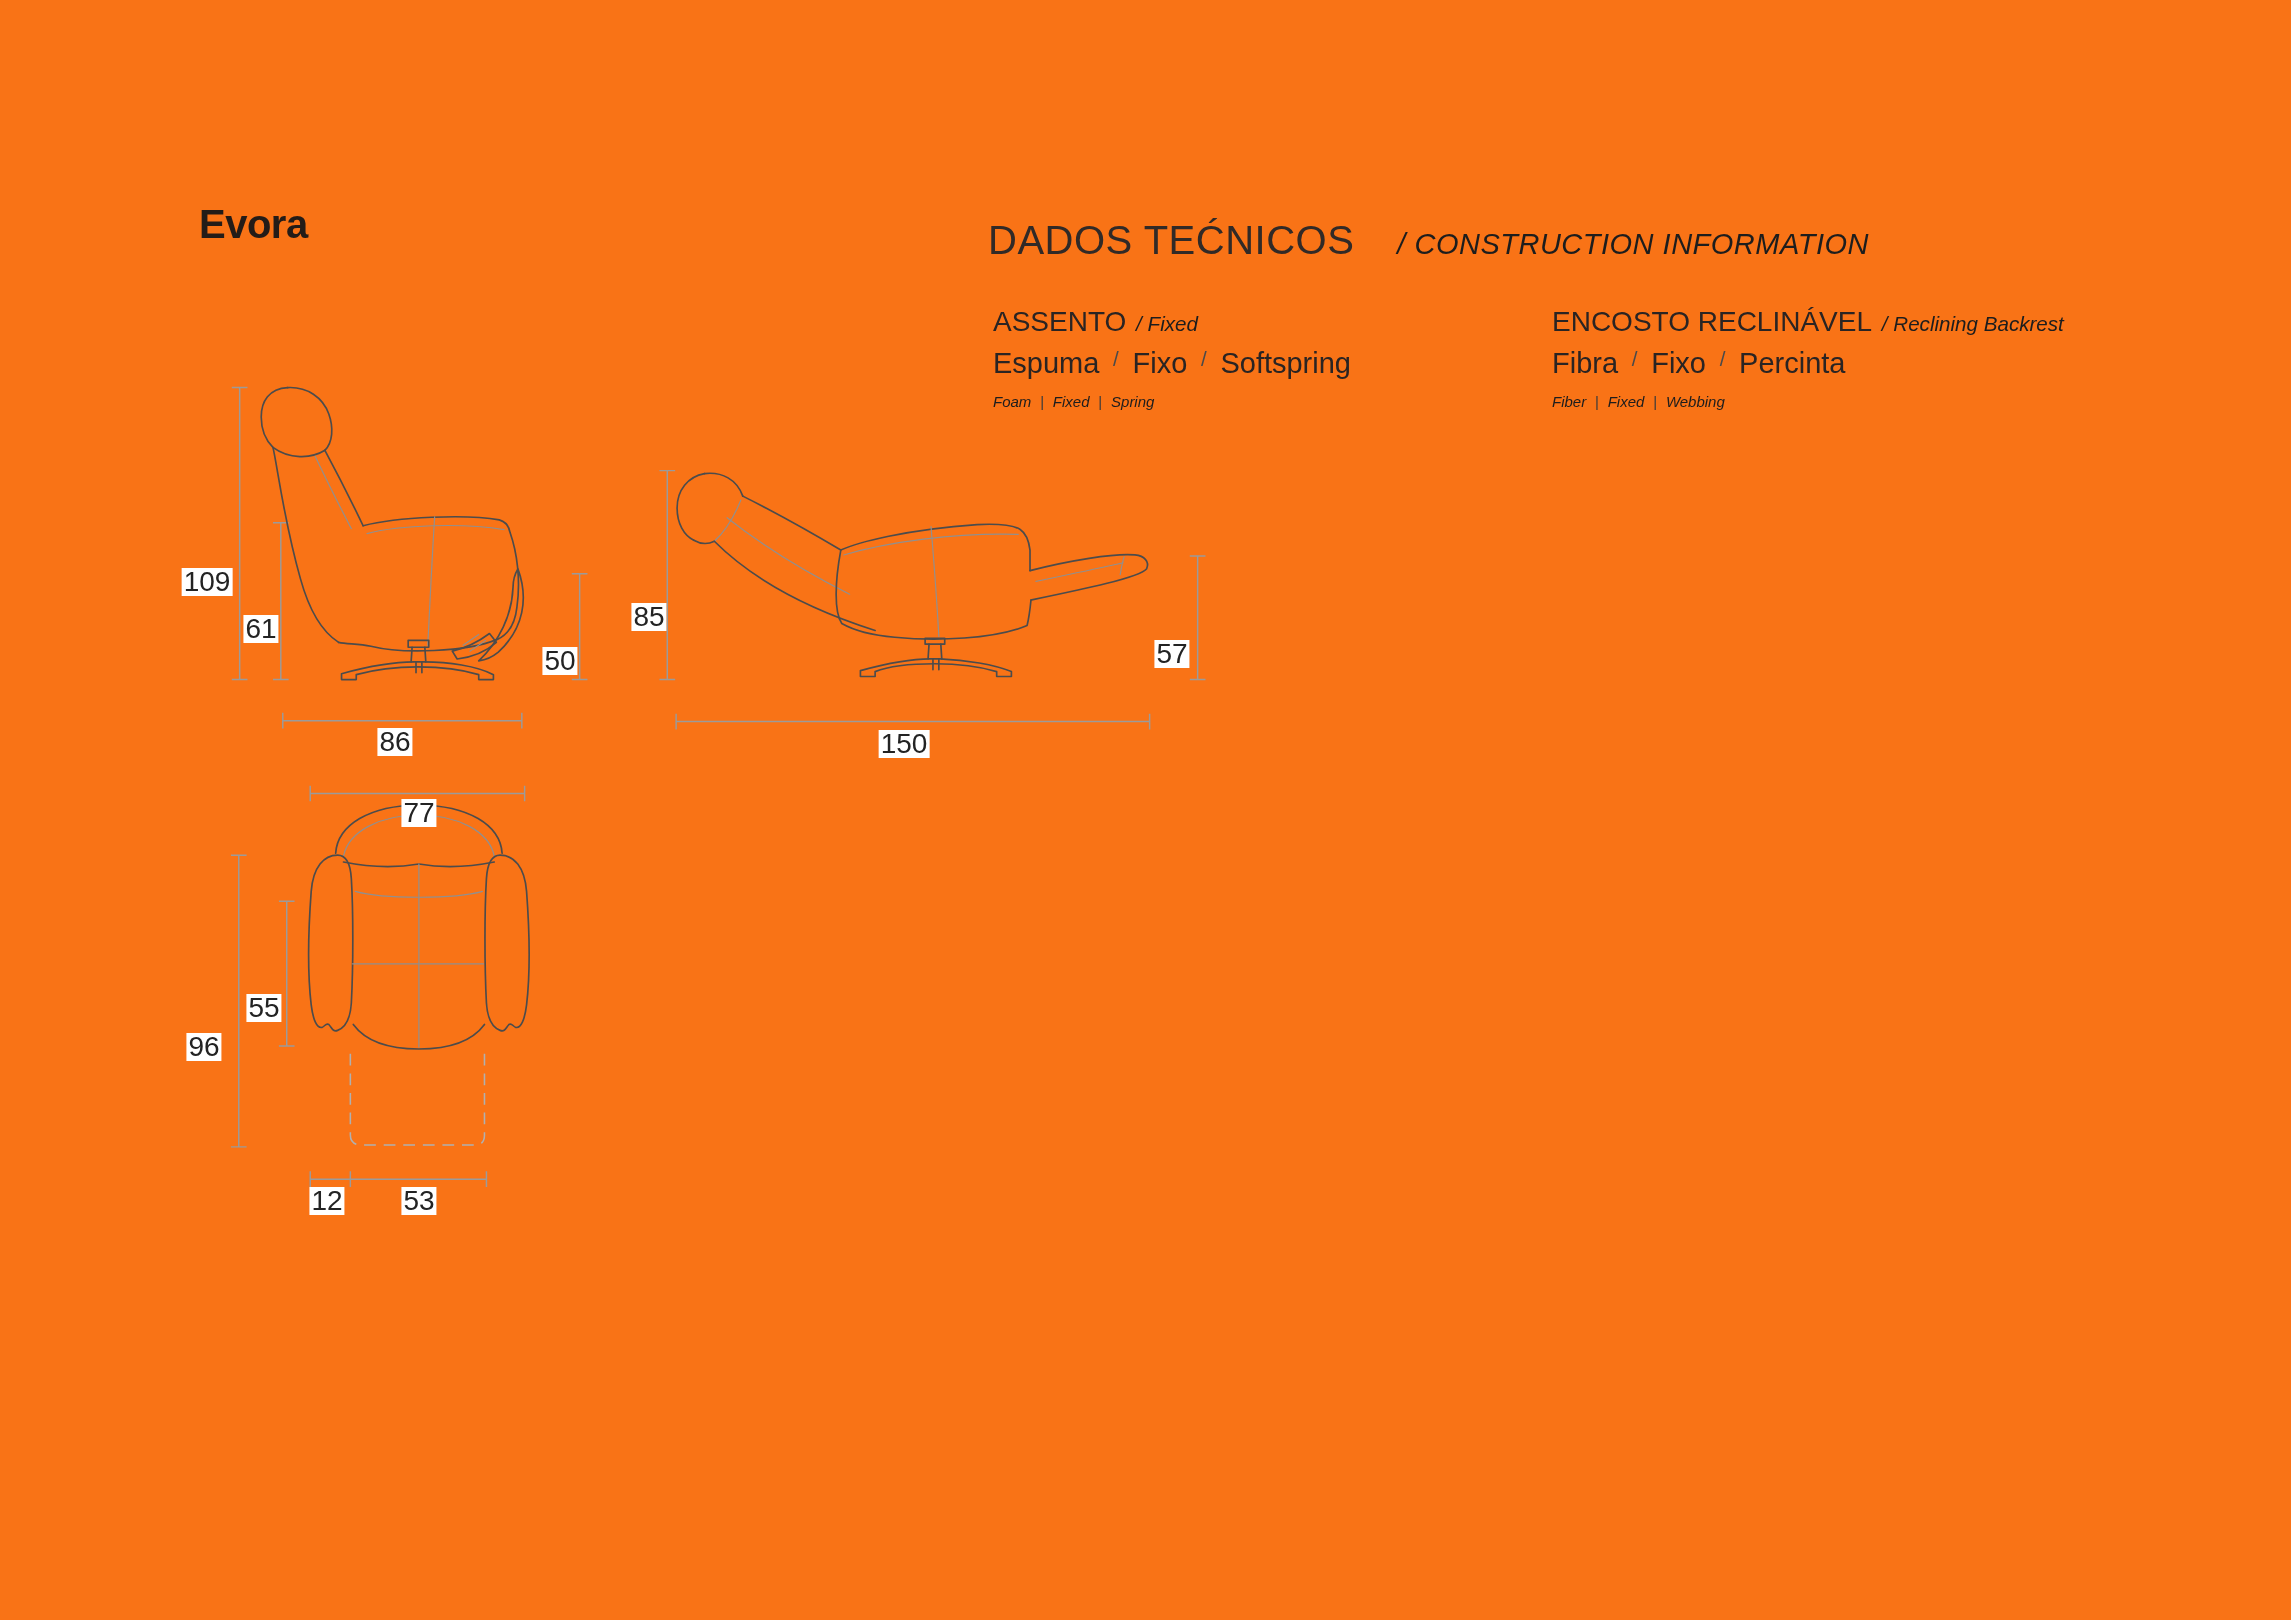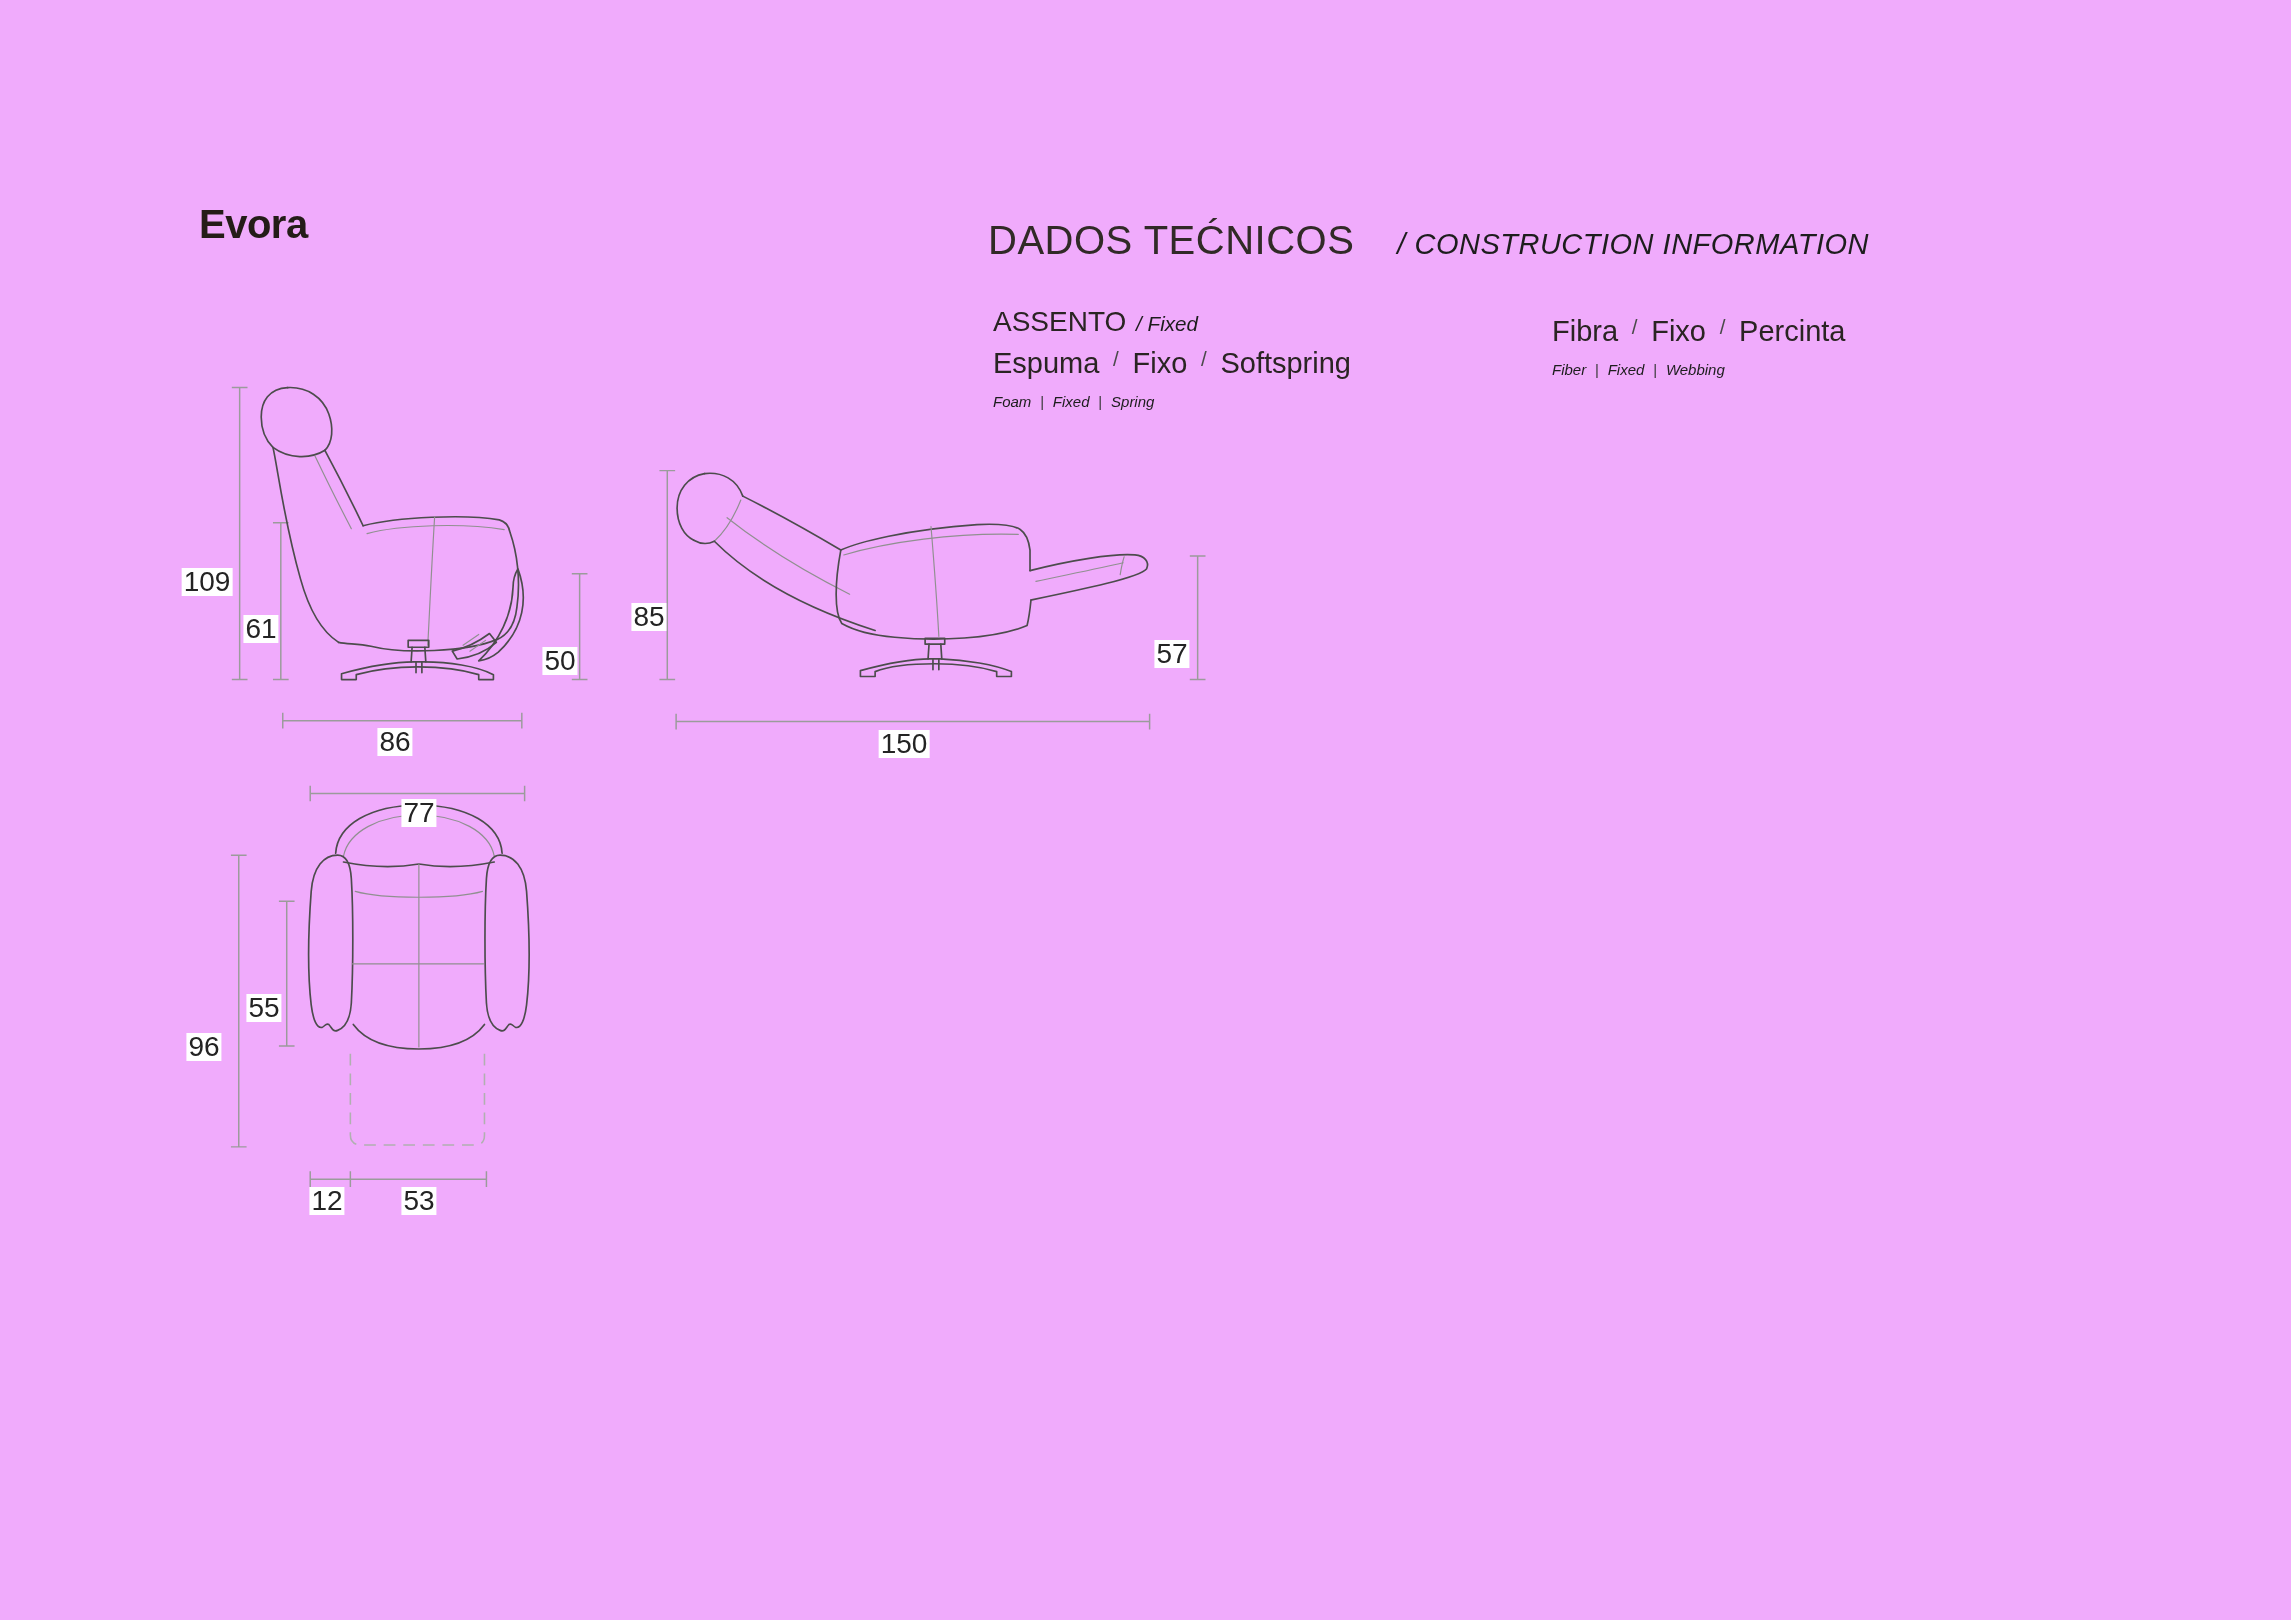--- a/index.html
+++ b/index.html
@@ -4,21 +4,21 @@
 <style>
   :root{
     --ink:#231f20;
     --line:#4c4c4c;
     --seam:#909090;
     --dim:#9b9b9b;
     --dash:#b0b0b0;
   }
   html,body{margin:0;padding:0;background:#fff;}
   #canvas{
-    position:relative;width:2292px;height:1620px;background:#f0abfc;overflow:hidden;
+    position:relative;width:2292px;height:1620px;background:#f97316;overflow:hidden;
     font-family:"Liberation Sans", sans-serif;color:var(--ink);
   }
   .abs{position:absolute;}
   .page-title{
     left:199px;top:202px;font-size:40px;font-weight:bold;letter-spacing:-0.5px;color:#241c18;
   }
   .tech-header{left:988px;top:218px;display:flex;align-items:baseline;gap:43px;}
   .tech-header .pt{font-size:40px;letter-spacing:0.5px;color:#312a27;}
   .tech-header .en{font-size:29px;font-style:italic;color:#1d1d1d;letter-spacing:0.5px;}
   .spec-col{width:549px;}
@@ -66,20 +66,24 @@
     <div class="spec-line3">
       <span>Foam</span>
       <span class="sep">|</span>
       <span>Fixed</span>
       <span class="sep">|</span>
       <span>Spring</span>
     </div>
   </div>
 
   <div class="abs spec-col" style="left:1552px;top:306px;">
+    <div class="spec-line1">
+      <span class="pt">ENCOSTO RECLINÁVEL</span>
+      <span class="en">/ Reclining Backrest</span>
+    </div>
     <div class="spec-line2">
       <span>Fibra</span>
       <span class="sep">/</span>
       <span>Fixo</span>
       <span class="sep">/</span>
       <span>Percinta</span>
     </div>
     <div class="spec-line3">
       <span>Fiber</span>
       <span class="sep">|</span>

